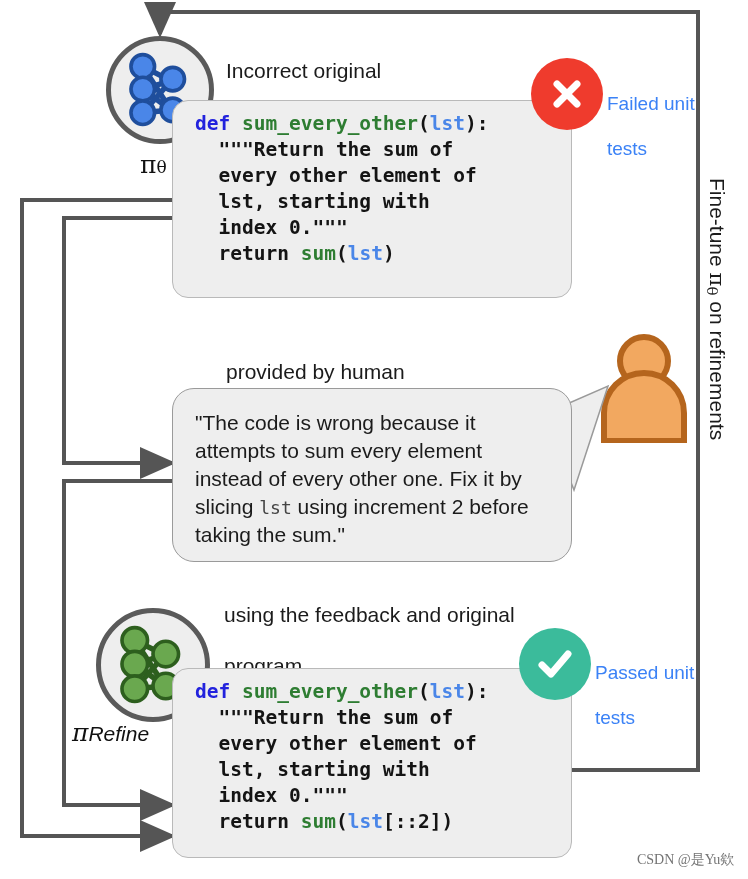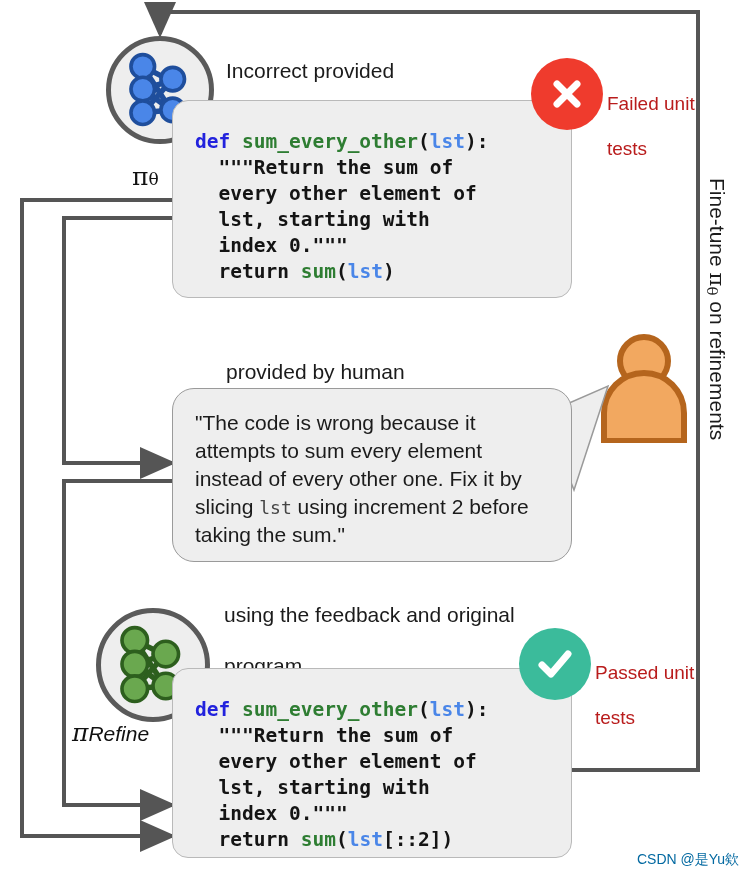--- a/index.html
+++ b/index.html
@@ -35,37 +35,37 @@
   .caption .greek{font-family:"DejaVu Serif",serif;font-style:normal;}
   .caption .sub{font-size:15px;vertical-align:-0.22em;font-family:"DejaVu Serif",serif;}
   .caption .sub-sans{font-size:17px;vertical-align:-0.18em;font-family:"Liberation Sans",sans-serif;}
 
   
   .code-box{
     position:absolute;background:#eeeeee;border:1.5px solid #b9b9b9;
     border-radius:16px;box-sizing:border-box;
     font-family:"DejaVu Sans Mono","Liberation Mono",monospace;
     font-weight:bold;font-size:19.5px;line-height:1.33;
-    color:#141414;padding:28px 12px 12px 22px;
+    color:#141414;padding:10px 12px 12px 22px;
     white-space:pre;overflow:hidden;
   }
   .k-def{color:#2222dd;}
   .k-fn{color:#2e7d32;}
   .k-var{color:#4a86e8;}
   .k-plain{color:#141414;}
 
   
   .badge{
     position:absolute;border-radius:50%;
     display:flex;align-items:center;justify-content:center;
   }
   .badge.fail{background:#ef3b2d;}
   .badge.pass{background:#3bbb9b;}
   .badge-label{
-    position:absolute;font-size:19px;line-height:1.2;color:#b91c1c;
+    position:absolute;font-size:19px;line-height:1.2;color:#3b82f6;
     white-space:pre-line;
   }
 
   
   .bubble{
     position:absolute;background:#eeeeee;border:1.5px solid #9a9a9a;
     border-radius:22px;box-sizing:border-box;
     padding:20px 20px 16px 22px;
     font-size:21px;line-height:1.33;color:#1b1b1b;
   }
@@ -81,22 +81,22 @@
   
   .vert-text{
     position:absolute;font-size:21px;color:#1b1b1b;white-space:nowrap;
     transform-origin:0 0;transform:rotate(90deg);
   }
   .vert-text .greek{font-family:"DejaVu Serif",serif;}
   .vert-text .sub{font-size:15px;vertical-align:-0.22em;font-family:"DejaVu Serif",serif;}
 
   
   .watermark{
-    position:absolute;font-size:14px;color:#0369a1;white-space:nowrap;
-    font-family:Liberation Sans, sans-serif;
+    position:absolute;font-size:14px;color:#737373;white-space:nowrap;
+    font-family:Liberation Serif, serif;
   }
 </style>
 </head>
 <body>
 
 <div id="stage">
 
   <svg id="wires" viewBox="0 0 748 879">
     <defs>
       <marker id="arrow" markerWidth="9" markerHeight="8" refX="8" refY="4" orient="auto" markerUnits="strokeWidth">
@@ -129,24 +129,24 @@
       <g fill="#4a86e8" stroke="#1f4e9c" stroke-width="4">
         <circle cx="35" cy="28" r="13"></circle>
         <circle cx="35" cy="53" r="13"></circle>
         <circle cx="35" cy="79" r="13"></circle>
         <circle cx="68" cy="42" r="13"></circle>
         <circle cx="68" cy="76" r="13"></circle>
       </g>
     </svg>
   </div>
 
-  <div class="pi-label" style="left:132px;top:150px;margin-top:12px;"><span>π</span><span class="sub">θ</span></div>
+  <div class="pi-label" style="left:140px;top:150px;"><span>π</span><span class="sub">θ</span></div>
 
   <div class="caption" style="left:226px;top:32px;width:330px;">
-    <div>Incorrect provided</div>
+    <div>Incorrect original</div>
     <div><span>generated by </span><span class="greek">π</span><span class="sub">θ</span></div>
   </div>
 
   <div class="code-box" id="code1" style="left:172px;top:100px;width:400px;height:198px;"><div><span class="k-def">def </span><span class="k-fn">sum_every_other</span><span class="k-plain">(</span><span class="k-var">lst</span><span class="k-plain">):</span></div><div><span class="k-plain">  """Return the sum of</span></div><div><span class="k-plain">  every other element of</span></div><div><span class="k-plain">  lst, starting with</span></div><div><span class="k-plain">  index 0."""</span></div><div><span class="k-plain">  return </span><span class="k-fn">sum</span><span class="k-plain">(</span><span class="k-var">lst</span><span class="k-plain">)</span></div></div>
 
   <div class="badge fail" style="left:531px;top:58px;width:72px;height:72px;">
     <svg width="40" height="40" viewBox="0 0 40 40">
       <g stroke="#ffffff" stroke-width="7" stroke-linecap="round">
         <line x1="10" y1="10" x2="30" y2="30"></line>
         <line x1="30" y1="10" x2="10" y2="30"></line>

